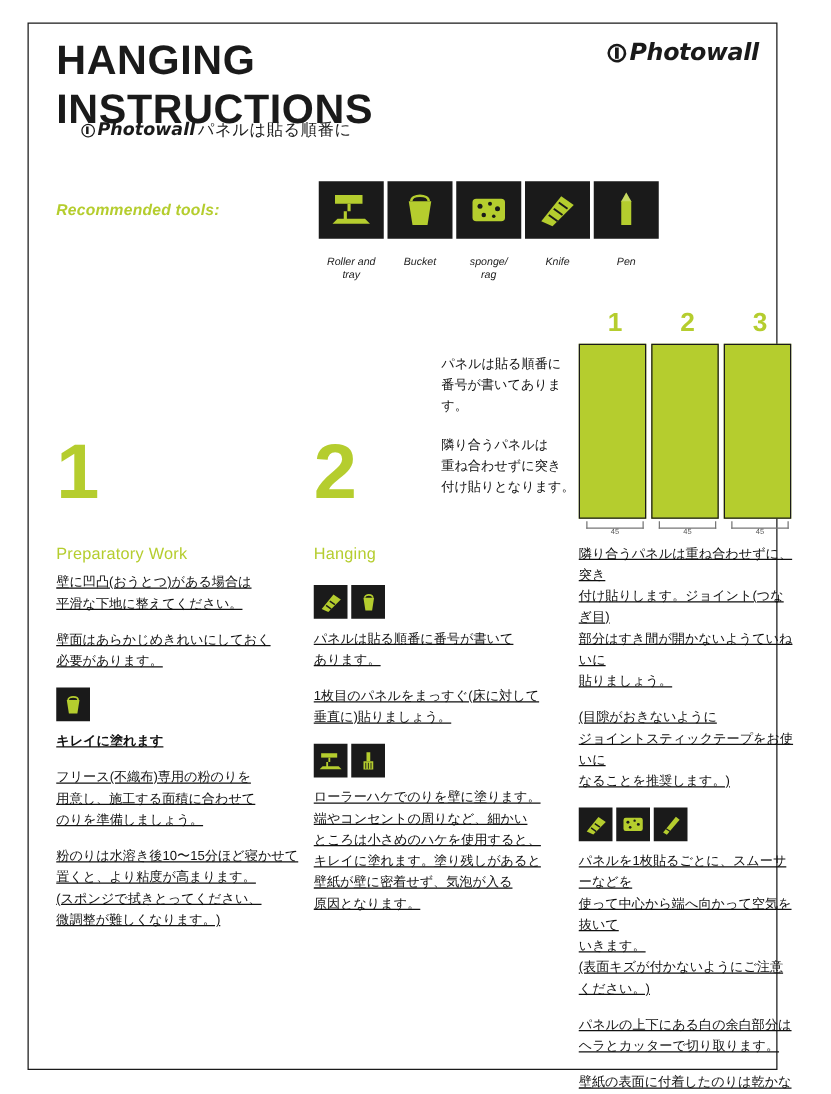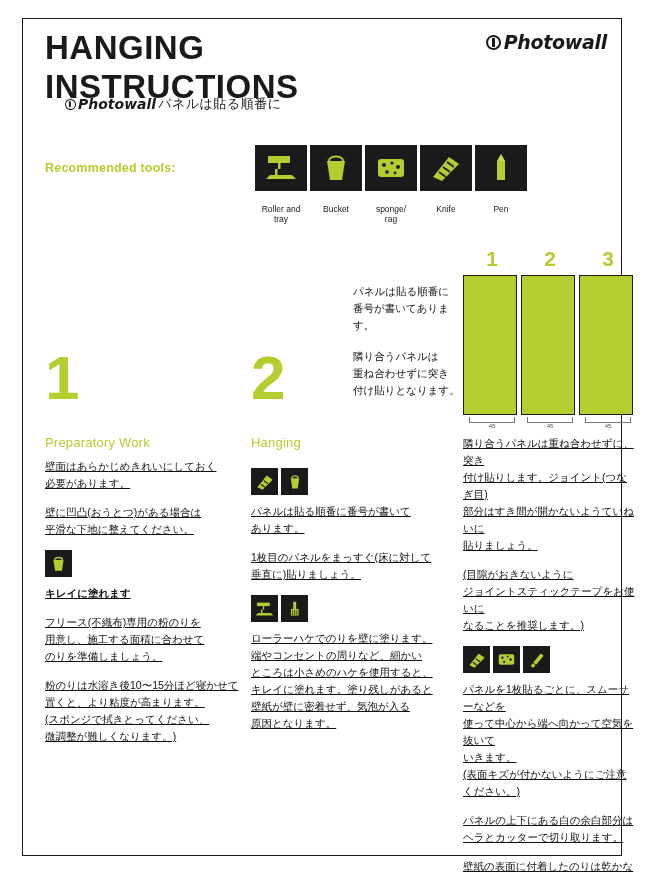--- a/index.html
+++ b/index.html
@@ -80,20 +80,21 @@
   }
   .subtitle-jp {
     font-size: 13px;
     letter-spacing: 0.5px;
   }
 
   
   .tools-section {
     position: relative;
     height: 100px;
+    font-style: italic;
   }
   .tools-label {
     position: absolute;
     left: 22px; top: 22px;
     color: #b5cd2e;
     font-size: 12.5px;
     font-weight: bold;
     letter-spacing: 0.2px;
   }
   .tools-row {
@@ -333,24 +334,24 @@
 重ね合わせずに突き
 付け貼りとなります。</p>
     </div>
 
     <div class="bignum num1">1</div>
     <div class="bignum num2">2</div>
 
     <div class="col1" style="top:196px;">
       <div class="col-head">Preparatory Work</div>
       <div class="spacer-s"></div>
+      <p class="jp para" style="white-space:pre-line">壁に凹凸(おうとつ)がある場合は
+平滑な下地に整えてください。</p>
       <p class="jp para" style="white-space:pre-line">壁面はあらかじめきれいにしておく
 必要があります。</p>
-      <p class="jp para" style="white-space:pre-line">壁に凹凸(おうとつ)がある場合は
-平滑な下地に整えてください。</p>
 
       <div class="iconrow">
         <div class="iconbox">
           <svg width="17" height="18" viewBox="0 0 30 30">
             <path d="M6 8 L24 8 L21 27 L9 27 Z" fill="#b5cd2e"></path>
             <path d="M8 8 C8 2, 22 2, 22 8" stroke="#b5cd2e" stroke-width="2.4" fill="none"></path>
           </svg>
         </div>
       </div>
 

